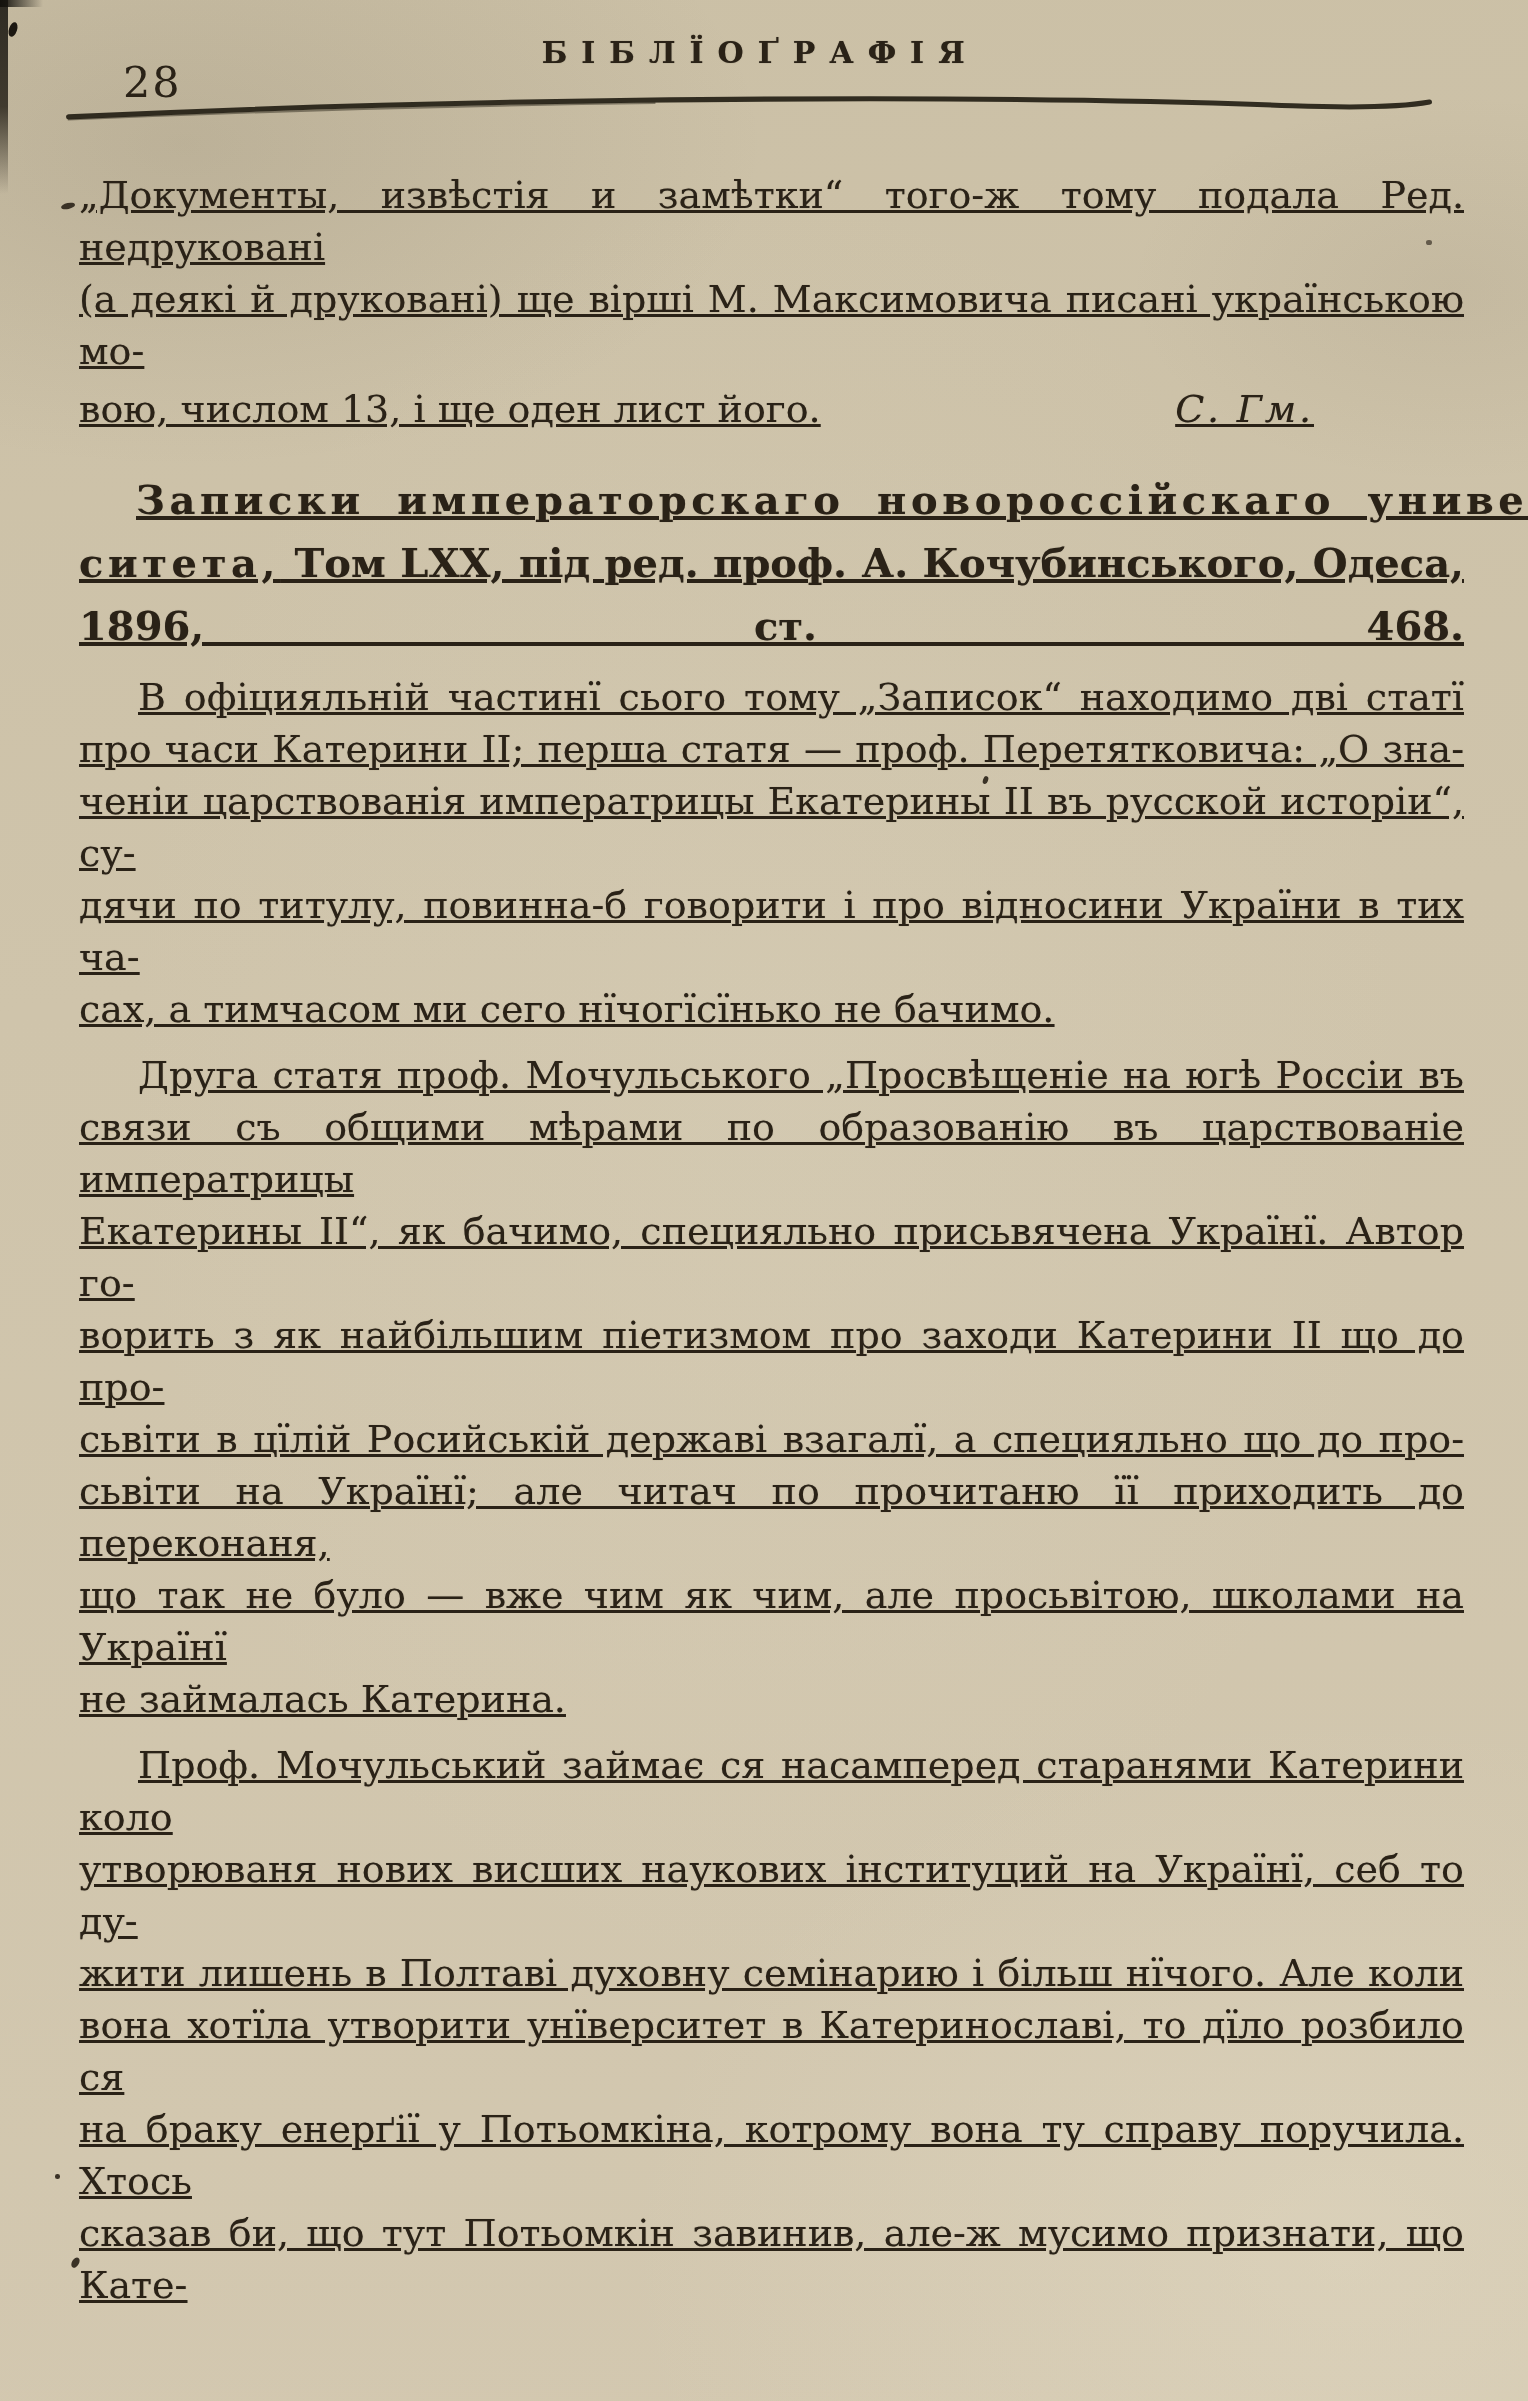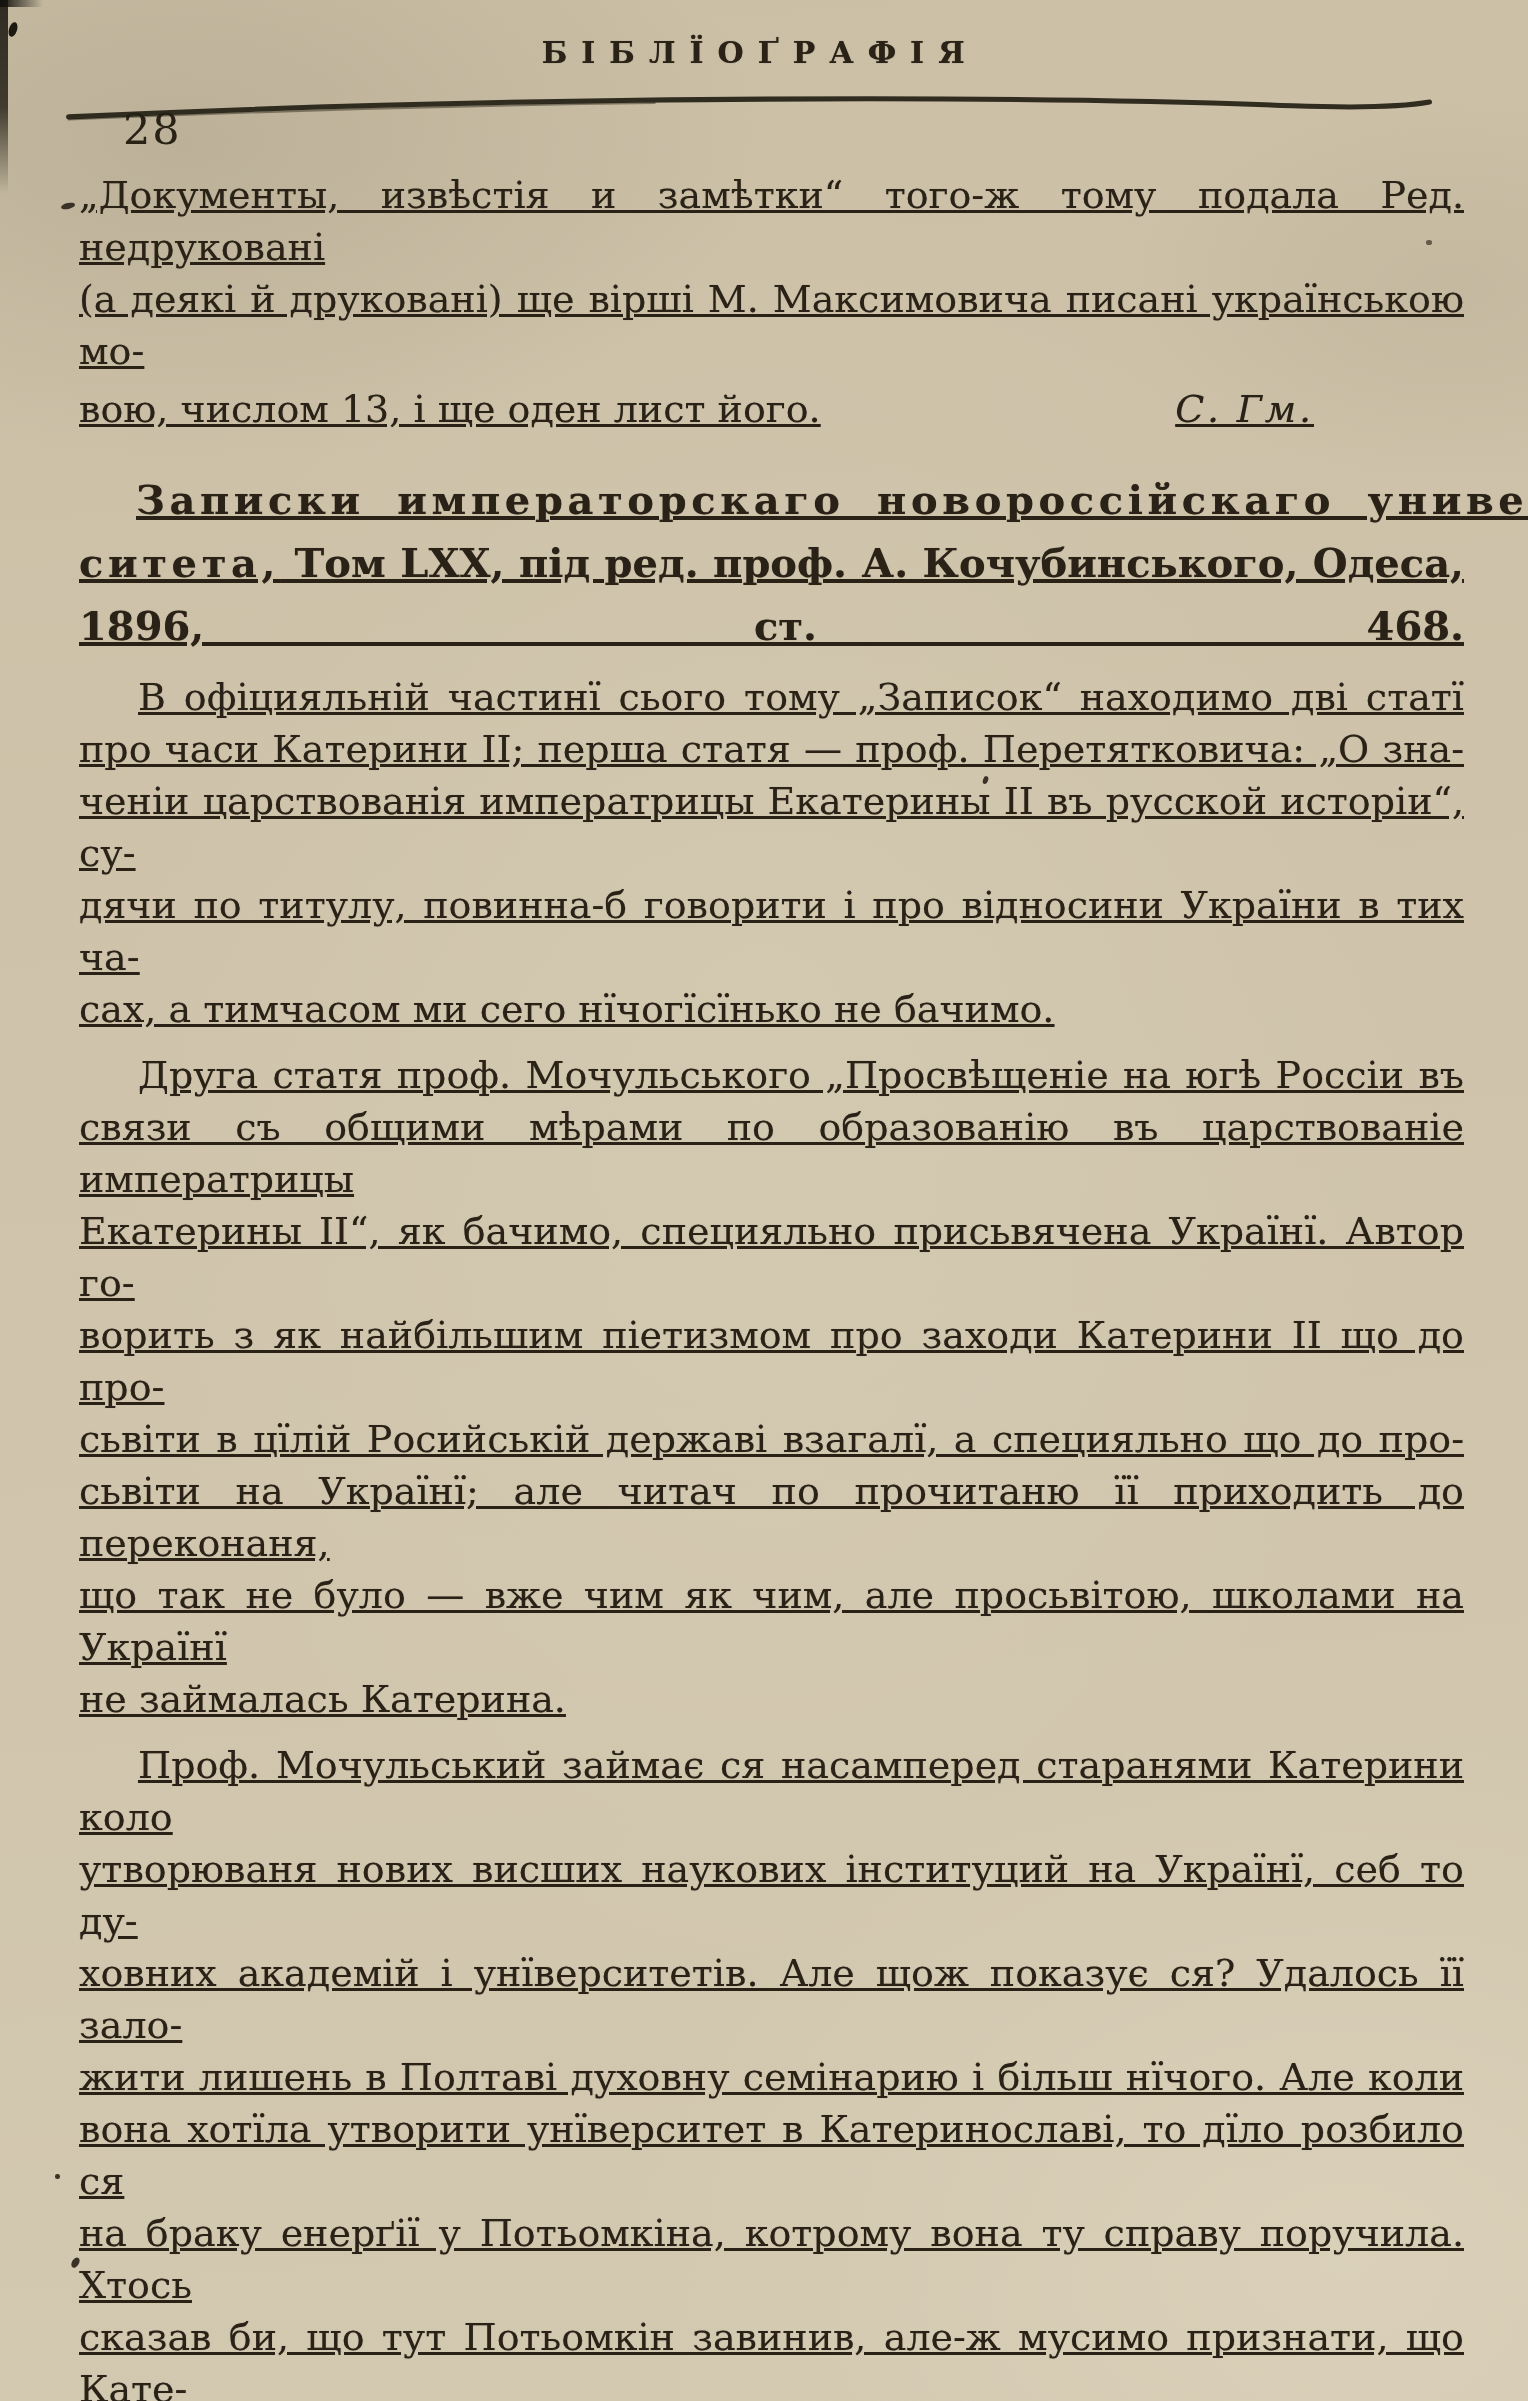--- a/index.html
+++ b/index.html
@@ -38,21 +38,21 @@
   .speck.s1 { left: 9.2px;  top: 22px;   width: 8.3px;  height: 15px; transform: rotate(18deg); background:#1c1812; }
   .speck.s2 { left: 61px;  top: 203px;  width: 14px; height: 5.5px;  transform: rotate(-12deg); }
   .speck.s3 { left: 72px;  top: 2257px; width: 6.5px;  height: 11px; transform: rotate(30deg); }
   .speck.s4 { left: 55px;  top: 2174px; width: 4.6px;  height: 4.6px; }
   .speck.s5 { left: 983px; top: 776px; width: 4.6px;  height: 8.3px; transform: rotate(20deg); }
   .speck.s6 { left: 1426px; top: 240px; width: 5.5px;  height: 4.6px; opacity:.7; }
 
   header { position: absolute; top: 0; left: 0; width: 100%; height: 129px; }
   .pagenum {
     position: absolute; left: 123px; top: 57px;
-    font-size: 43px; letter-spacing: 1.8px; margin-top: 47px;
+    font-size: 43px; letter-spacing: 1.8px;
   }
   .running-title {
     position: absolute; left: 50%; top: 35px; transform: translateX(-51%);
     font-size: 30px; font-weight: bold; letter-spacing: 14px; white-space: nowrap;
     text-shadow: 0 0 0.9px rgba(42,34,23,.55);
   }
   .header-rule { position: absolute; left: 63px; top: 91px; }
 
   main {
     position: absolute;
@@ -124,21 +124,20 @@
         <div class="line">Екатерины II“, як бачимо, специяльно присьвячена Українї. Автор го-</div>
         <div class="line">ворить з як найбільшим піетизмом про заходи Катерини II що до про-</div>
         <div class="line">сьвіти в цїлій Росийській державі взагалї, а специяльно що до про-</div>
         <div class="line">сьвіти на Українї; але читач по прочитаню її приходить до переконаня,</div>
         <div class="line">що так не було — вже чим як чим, але просьвітою, школами на Українї</div>
         <div class="line last">не займалась Катерина.</div>
       </div>
       <div class="para body-para">
         <div class="line first">Проф. Мочульський займає ся насамперед старанями Катерини коло</div>
         <div class="line">утворюваня нових висших наукових інституций на Українї, себ то ду-</div>
-        <div class="line">ховних академій і унїверситетів. Але щож показує ся? Удалось її зало-</div>
         <div class="line">жити лишень в Полтаві духовну семінарию і більш нїчого. Але коли</div>
         <div class="line">вона хотїла утворити унїверситет в Катеринославі, то дїло розбило ся</div>
         <div class="line">на браку енерґії у Потьомкіна, котрому вона ту справу поручила. Хтось</div>
         <div class="line">сказав би, що тут Потьомкін завинив, але-ж мусимо признати, що Кате-</div>
       </div>
     </main>
 </div>
 
 
 </body></html>

